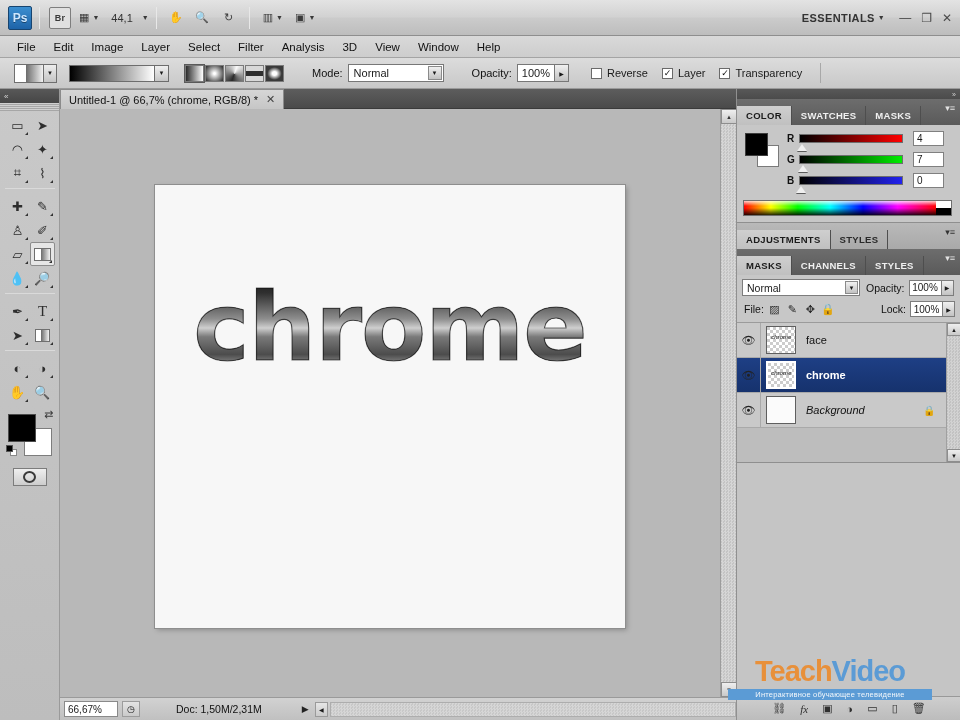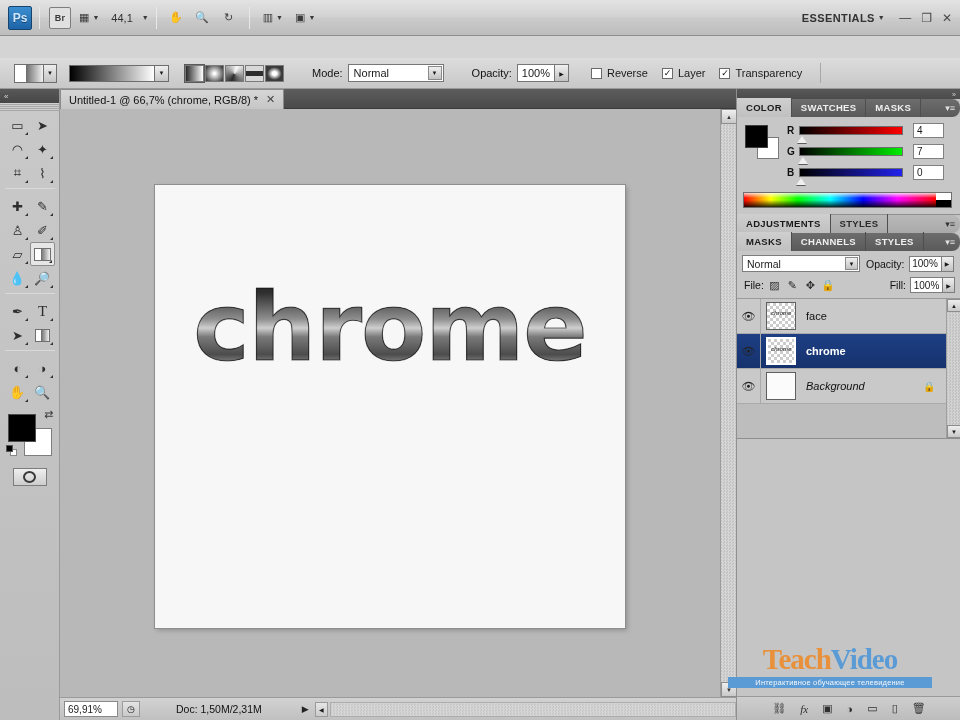--- a/index.html
+++ b/index.html
@@ -261,22 +261,22 @@
   .dock {
     position: absolute; left: 736px; top: 89px; width: 224px; height: 631px;
     background: #c5c5c5; border-left: 1px solid #909090;
   }
   .dock-top {
     height: 10px; background: linear-gradient(to bottom,#585858,#4b4b4b);
     display: flex; align-items: center; justify-content: flex-end; padding-right: 4px;
     color: #d0d0d0; font-size: 7px;
   }
   .tabstrip {
-    height: 18px; background: linear-gradient(to bottom,#6d6d6d,#5a5a5a);
-    display: flex; align-items: flex-end; position: relative; border-radius: 8px;
+    height: 26px; background: linear-gradient(to bottom,#6d6d6d,#5a5a5a);
+    display: flex; align-items: flex-end; position: relative;
   }
   .ptab {
     height: 19px; padding: 0 9px; display: flex; align-items: center;
     font-size: 9.5px; font-weight: bold; letter-spacing: .3px;
     color: #f0f0f0; background: transparent;
     border-right: 1px solid #4e4e4e;
   }
   .ptab.active { background: linear-gradient(to bottom,#cfcfcf,#c0c0c0); color: #1a1a1a; }
   .pmenu { position: absolute; right: 5px; top: 4px; font-size: 9px; color: #e2e2e2; }
   .pmenu.dark { color: #333; }
@@ -404,21 +404,21 @@
     display: flex; align-items: center; justify-content: center; gap: 14px;
     color: #303030; font-size: 11px;
   }
 
   
   .watermark {
     position: absolute; left: 728px; top: 643px; width: 204px; text-align: center;
     pointer-events: none;
   }
   .wm-main { font-size: 29px; font-weight: bold; letter-spacing: -1px;
-             font-family: Liberation Serif, serif; }
+             font-family: Liberation Sans, sans-serif; margin-top: 12px; }
   .wm-main .t { color: #e8903a; }
   .wm-main .b { color: #5b9bd5; }
   .wm-sub {
     margin-top: 1px; background: #5b9bd5; color: #f2f7fb;
     font-size: 7.5px; letter-spacing: .2px; padding: 1px 2px;
   }
 </style>
 </head>
 <body>
 
@@ -452,20 +452,33 @@
       <span>ESSENTIALS</span>
       <span class="caret">▼</span>
     </div>
     <div class="winbtns">
       <span>—</span>
       <span>❐</span>
       <span>✕</span>
     </div>
   </div>
 
+  <div class="menubar">
+    <div class="mi">File</div>
+    <div class="mi">Edit</div>
+    <div class="mi">Image</div>
+    <div class="mi">Layer</div>
+    <div class="mi">Select</div>
+    <div class="mi">Filter</div>
+    <div class="mi">Analysis</div>
+    <div class="mi">3D</div>
+    <div class="mi">View</div>
+    <div class="mi">Window</div>
+    <div class="mi">Help</div>
+  </div>
 
   <div class="optionsbar">
     <div style="display:flex">
       <span class="grad-preset"></span>
       <span class="mini-drop">▼</span>
     </div>
 
     <div class="grad-strip-wrap">
       <span class="grad-strip"></span>
       <span class="grad-strip-drop">▼</span>
@@ -637,21 +650,21 @@
       <div class="chrome-text">chrome</div>
       <div class="chrome-sel">chrome</div>
     </div>
   </div>
   <div class="vscroll">
     <div class="vs-btn">▲</div>
     <div class="vs-btn bot">▼</div>
   </div>
 
   <div class="statusbar">
-    <div class="sb-zoom">69,91%</div>
+    <div class="sb-zoom">66,67%</div>
     <div class="sb-icon">◷</div>
     <div class="sb-doc">Doc: 1,50M/2,31M</div>
     <div class="sb-arrow">▶</div>
     <div class="sb-hgrip">◀</div>
     <div class="sb-track"></div>
   </div>
 
   <div class="dock">
     <div class="dock-top">»</div>
 
@@ -722,21 +735,21 @@
         <span class="lp-lbl">Opacity:</span>
         <span class="lp-num">100%</span>
         <span class="lp-spin">▶</span>
       </div>
       <div class="lp-row2">
         <span class="lp-lbl" style="margin-left:2px">File:</span>
         <span class="lock-icon">▨</span>
         <span class="lock-icon">✎</span>
         <span class="lock-icon">✥</span>
         <span class="lock-icon">🔒</span>
-        <span class="lp-lbl" style="margin-left:auto">Fill:</span>
+        <span class="lp-lbl" style="margin-left:auto">Lock:</span>
         <span class="lp-num">100%</span>
         <span class="lp-spin">▶</span>
       </div>
 
       <div class="layer-list" style="position:relative;height:140px">
         <div class="layer-row">
           <span class="layer-eye">👁</span>
           <span class="layer-thumb">
             <i class="thumb-word">chrome</i>
           </span>

